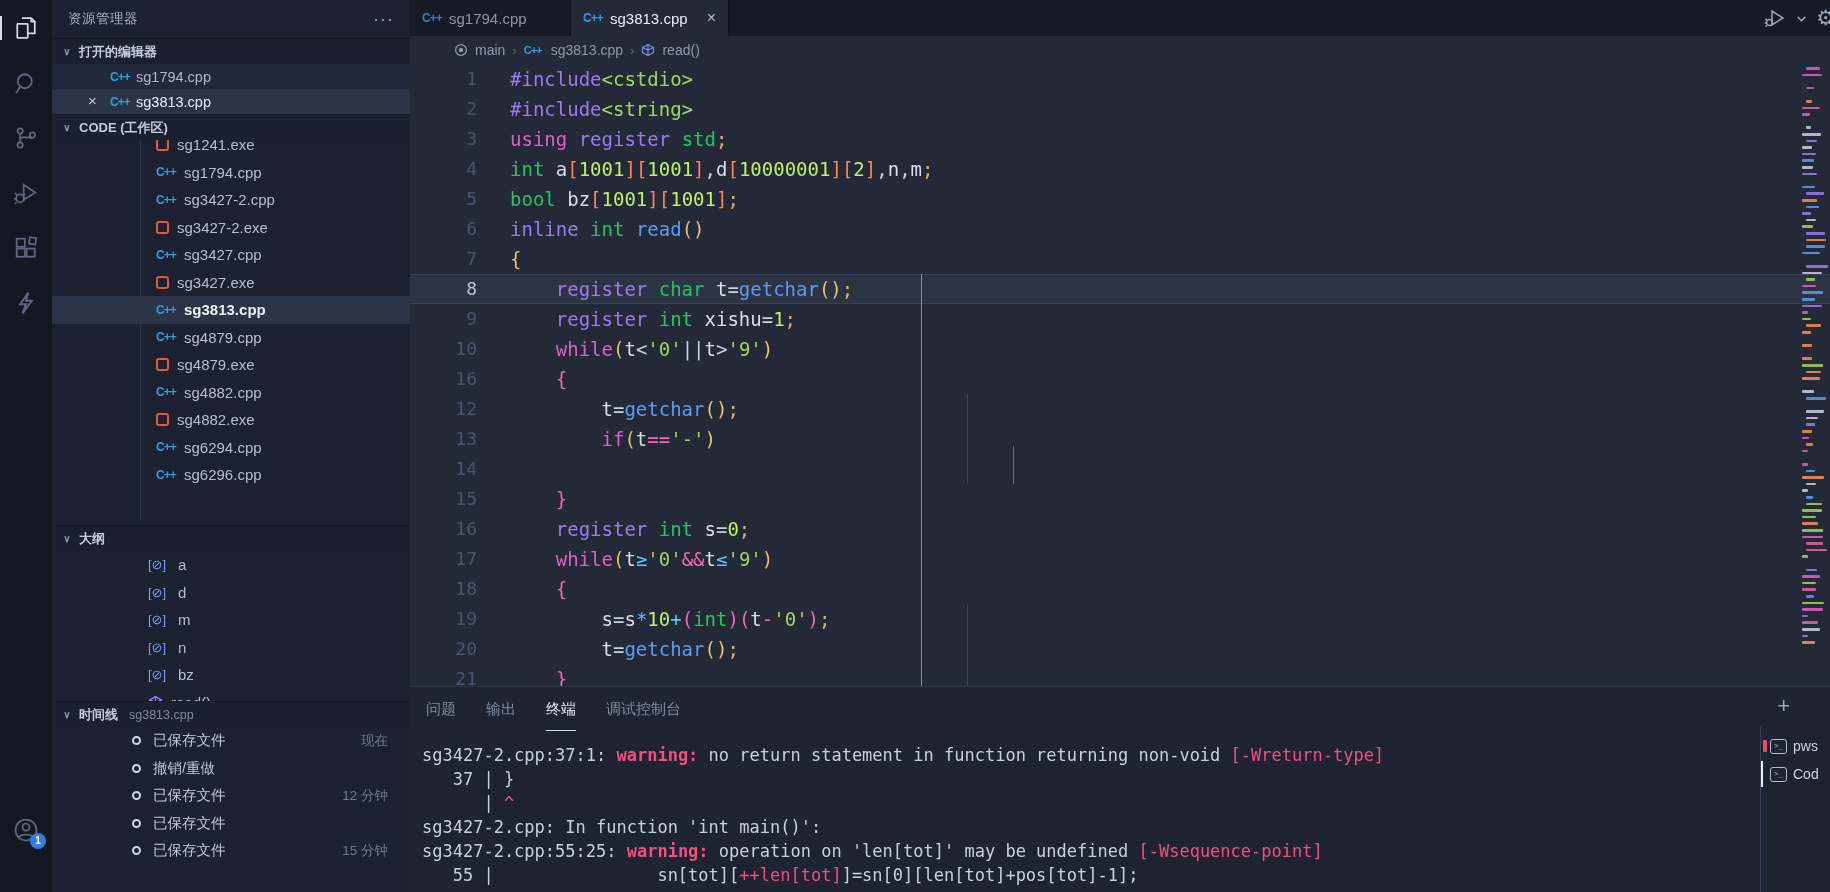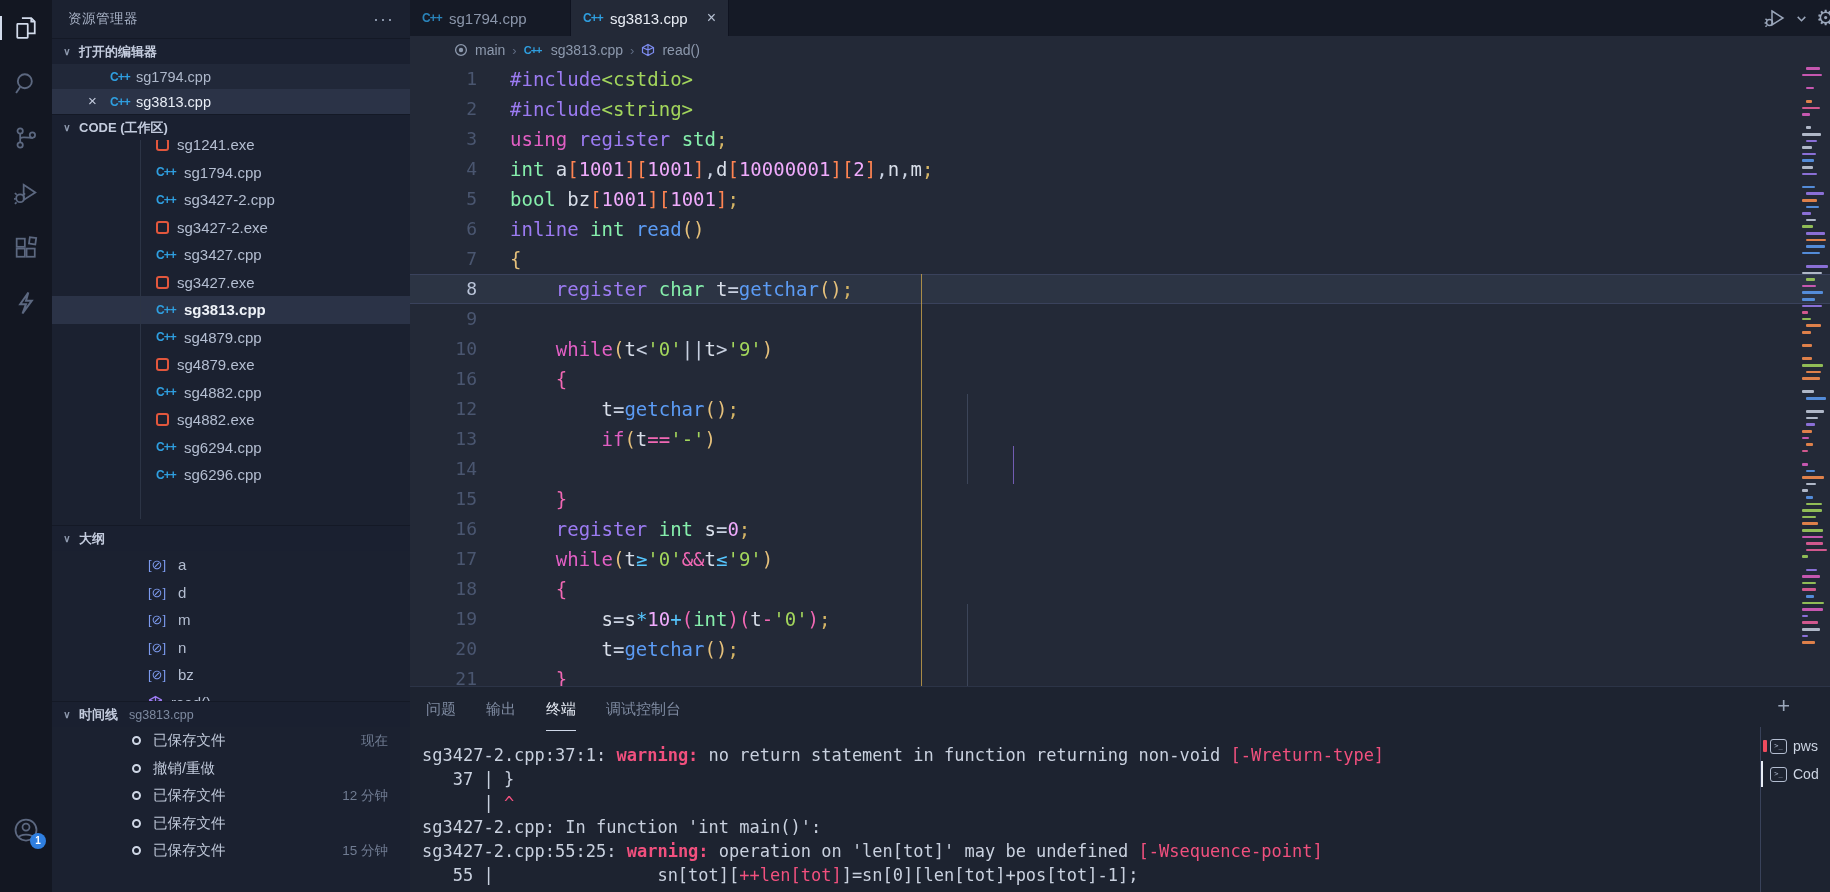--- a/index.html
+++ b/index.html
@@ -79,22 +79,22 @@
   .breadcrumb .ic-cpp{ font-size:11px; }
   
   .editor{ background:#232937; flex:1; position:relative; overflow:hidden; }
   .code{ font-family:"DejaVu Sans Mono","Liberation Mono",monospace; font-size:19px; }
   .cl{ height:30px; line-height:30px; display:flex; white-space:pre; }
   .cl .ln{ flex:0 0 100px; text-align:right; padding-right:33px; color:#4a5670; font-size:18px; }
   .cl.current{ background:rgba(173,192,235,0.07); box-shadow:inset 0 1px 0 #3a4steel25c, inset 0 -1px 0 #3a425c; }
   .cl.current{ box-shadow:inset 0 1px 0 #3a425c, inset 0 -1px 0 #3a425c; }
   .cl.current .ln{ color:#bac4d9; }
   .guide{ position:absolute; width:1px; }
-  .tk-kw{ color:#86efac; } .tk-kw2{ color:#9c7bf2; } .tk-kw3{ color:#e25fc4; }
-  .tk-fn{ color:#5c9cf5; } .tk-num{ color:#f0abfc;margin-top:25px; } .tk-str{ color:#a3d65c; }
+  .tk-kw{ color:#22c55e; } .tk-kw2{ color:#9c7bf2; } .tk-kw3{ color:#e25fc4; }
+  .tk-fn{ color:#5c9cf5; } .tk-num{ color:#bef264;margin-top:25px; } .tk-str{ color:#a3d65c; }
   .tk-semi{ color:#d5b566; } .tk-gold{ color:#e5c07b; } .tk-br{ color:#ff8452; }
   .tk-pink{ color:#f168b4; } .tk-op{ color:#c8d0e0; } .tk-cyan{ color:#57c7ff; } .tk-var{ color:#d8dee9; }
   .minimap{ position:absolute; right:2px; top:3px; width:26px; height:600px; }
   .minimap div{ position:absolute; height:2.5px; border-radius:1px; opacity:.85; }
   
   .panel{ flex:0 0 206px; background:#1d2330; border-top:1px solid #2c3447; position:relative; }
   .panel-tabs{ height:44px; display:flex; align-items:center; gap:30px; padding-left:16px; font-size:15px; color:#7e8aa0; }
   .p-tab{ height:44px; line-height:44px; }
   .p-tab.active{ color:#e6ebf4; border-bottom:1.5px solid #cfd8e8; }
   .terminal{ font-family:"DejaVu Sans Mono","Liberation Mono",monospace; font-size:17px; line-height:24px;
@@ -369,21 +369,21 @@
     <div class="editor dots code" id="editor">
 
       <div class="cl"><span class="ln">1</span><span><span class="tk-kw2">#include</span><span class="tk-str">&lt;cstdio&gt;</span></span></div>
         <div class="cl"><span class="ln">2</span><span><span class="tk-kw2">#include</span><span class="tk-str">&lt;string&gt;</span></span></div>
         <div class="cl"><span class="ln">3</span><span><span class="tk-kw3">using</span><span class="tk-var"> </span><span class="tk-kw2">register</span><span class="tk-var"> </span><span class="tk-kw">std</span><span class="tk-semi">;</span></span></div>
         <div class="cl"><span class="ln">4</span><span><span class="tk-kw">int</span><span class="tk-var"> a</span><span class="tk-br">[</span><span class="tk-num">1001</span><span class="tk-br">]</span><span class="tk-br">[</span><span class="tk-num">1001</span><span class="tk-br">]</span><span class="tk-op">,</span><span class="tk-var">d</span><span class="tk-br">[</span><span class="tk-num">10000001</span><span class="tk-br">]</span><span class="tk-br">[</span><span class="tk-num">2</span><span class="tk-br">]</span><span class="tk-op">,</span><span class="tk-var">n</span><span class="tk-op">,</span><span class="tk-var">m</span><span class="tk-semi">;</span></span></div>
         <div class="cl"><span class="ln">5</span><span><span class="tk-kw">bool</span><span class="tk-var"> bz</span><span class="tk-br">[</span><span class="tk-num">1001</span><span class="tk-br">]</span><span class="tk-br">[</span><span class="tk-num">1001</span><span class="tk-br">]</span><span class="tk-semi">;</span></span></div>
         <div class="cl"><span class="ln">6</span><span><span class="tk-kw2">inline</span><span class="tk-var"> </span><span class="tk-kw">int</span><span class="tk-var"> </span><span class="tk-fn">read</span><span class="tk-gold">()</span></span></div>
         <div class="cl"><span class="ln">7</span><span><span class="tk-gold">{</span></span></div>
         <div class="cl current"><span class="ln">8</span><span><span class="tk-var">    </span><span class="tk-kw2">register</span><span class="tk-var"> </span><span class="tk-kw">char</span><span class="tk-var"> t</span><span class="tk-op">=</span><span class="tk-fn">getchar</span><span class="tk-gold">()</span><span class="tk-semi">;</span></span></div>
-        <div class="cl"><span class="ln">9</span></div>
+        <div class="cl"><span class="ln">9</span><span><span class="tk-var">    </span><span class="tk-kw2">register</span><span class="tk-var"> </span><span class="tk-kw">int</span><span class="tk-var"> xishu</span><span class="tk-op">=</span><span class="tk-num">1</span><span class="tk-semi">;</span></span></div>
         <div class="cl"><span class="ln">10</span><span><span class="tk-var">    </span><span class="tk-kw3">while</span><span class="tk-gold">(</span><span class="tk-var">t</span><span class="tk-op">&lt;</span><span class="tk-str">'0'</span><span class="tk-op">||</span><span class="tk-var">t</span><span class="tk-op">&gt;</span><span class="tk-str">'9'</span><span class="tk-gold">)</span></span></div>
         <div class="cl"><span class="ln">16</span><span><span class="tk-var">    </span><span class="tk-pink">{</span></span></div>
         <div class="cl"><span class="ln">12</span><span><span class="tk-var">        </span><span class="tk-var">t</span><span class="tk-op">=</span><span class="tk-fn">getchar</span><span class="tk-gold">()</span><span class="tk-semi">;</span></span></div>
         <div class="cl"><span class="ln">13</span><span><span class="tk-var">        </span><span class="tk-kw3">if</span><span class="tk-gold">(</span><span class="tk-var">t</span><span class="tk-pink">==</span><span class="tk-str">'-'</span><span class="tk-gold">)</span></span></div>
         <div class="cl"><span class="ln">14</span></div>
         <div class="cl"><span class="ln">15</span><span><span class="tk-var">    </span><span class="tk-pink">}</span></span></div>
         <div class="cl"><span class="ln">16</span><span><span class="tk-var">    </span><span class="tk-kw2">register</span><span class="tk-var"> </span><span class="tk-kw">int</span><span class="tk-var"> s</span><span class="tk-op">=</span><span class="tk-num">0</span><span class="tk-semi">;</span></span></div>
         <div class="cl"><span class="ln">17</span><span><span class="tk-var">    </span><span class="tk-kw3">while</span><span class="tk-gold">(</span><span class="tk-var">t</span><span class="tk-cyan">≥</span><span class="tk-str">'0'</span><span class="tk-pink">&amp;&amp;</span><span class="tk-var">t</span><span class="tk-cyan">≤</span><span class="tk-str">'9'</span><span class="tk-gold">)</span></span></div>
         <div class="cl"><span class="ln">18</span><span><span class="tk-var">    </span><span class="tk-pink">{</span></span></div>
         <div class="cl"><span class="ln">19</span><span><span class="tk-var">        </span><span class="tk-var">s</span><span class="tk-op">=</span><span class="tk-var">s</span><span class="tk-cyan">*</span><span class="tk-num">10</span><span class="tk-cyan">+</span><span class="tk-pink">(</span><span class="tk-kw">int</span><span class="tk-pink">)</span><span class="tk-pink">(</span><span class="tk-var">t</span><span class="tk-pink">-</span><span class="tk-str">'0'</span><span class="tk-pink">)</span><span class="tk-semi">;</span></span></div>

